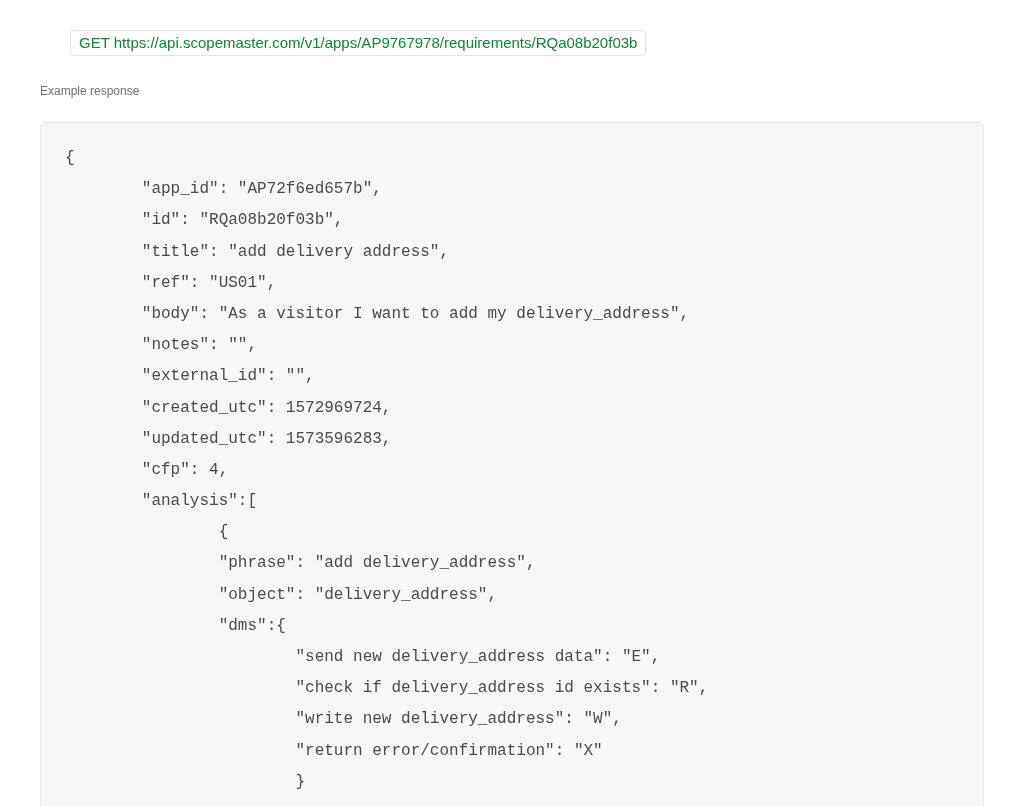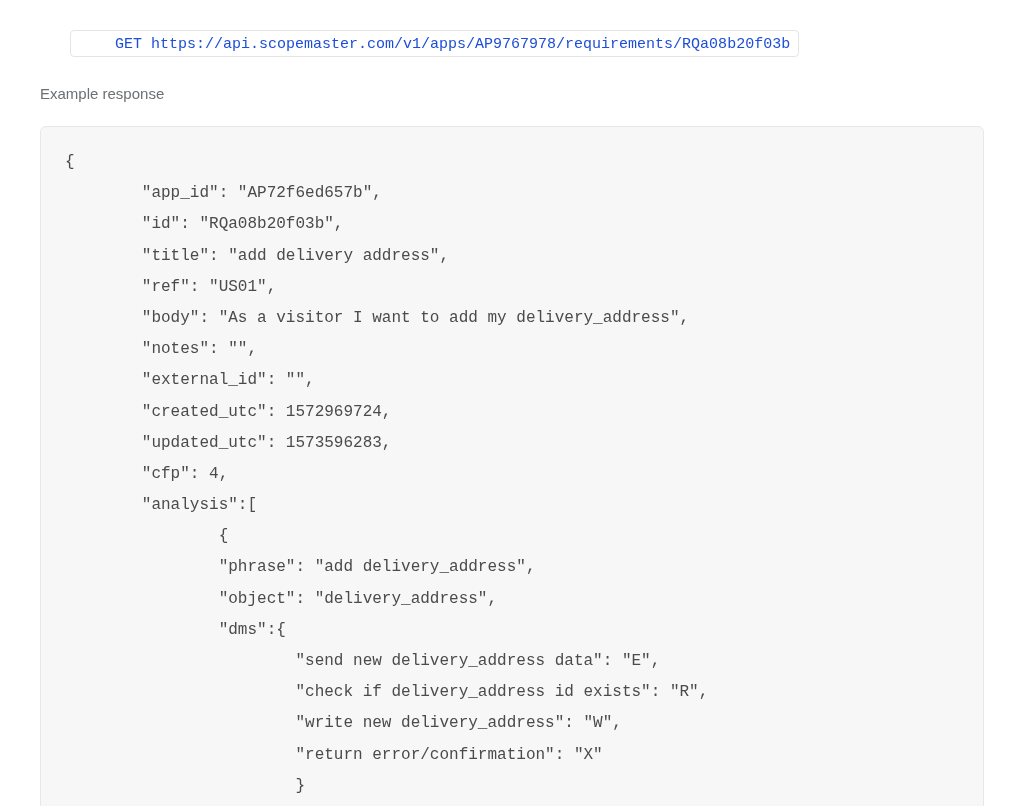--- a/index.html
+++ b/index.html
@@ -17,28 +17,27 @@
     .request-line {
       display: inline-block;
       background: #ffffff;
       border: 1px solid #e5e5e5;
       border-radius: 4px;
       padding: 3px 8px;
       margin-left: 30px;
       margin-bottom: 28px;
     }
     .request-line code {
-      font-family: Liberation Mono, monospace;
+      font-family: Liberation Sans, sans-serif;
       font-size: 15px;
-      color: #1d4ed8;
+      color: #15803d;
       white-space: pre;
-      margin-left: 36px;
     }
     .section-heading {
-      font-size: 15px;
+      font-size: 12px;
       color: #6b7074;
       font-weight: 400;
       margin-bottom: 24px;
     }
     .code-block {
       background: #f7f7f7;
       border: 1px solid #e8e8e8;
       border-radius: 6px;
       padding: 20px 24px;
     }

